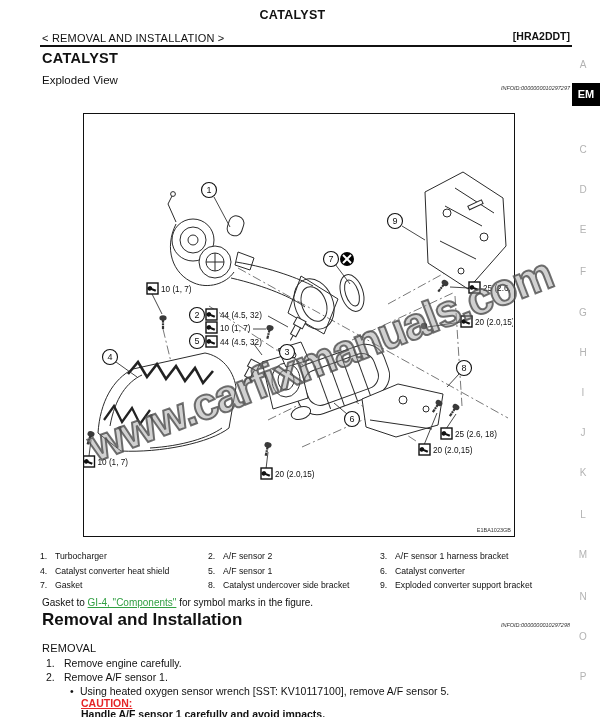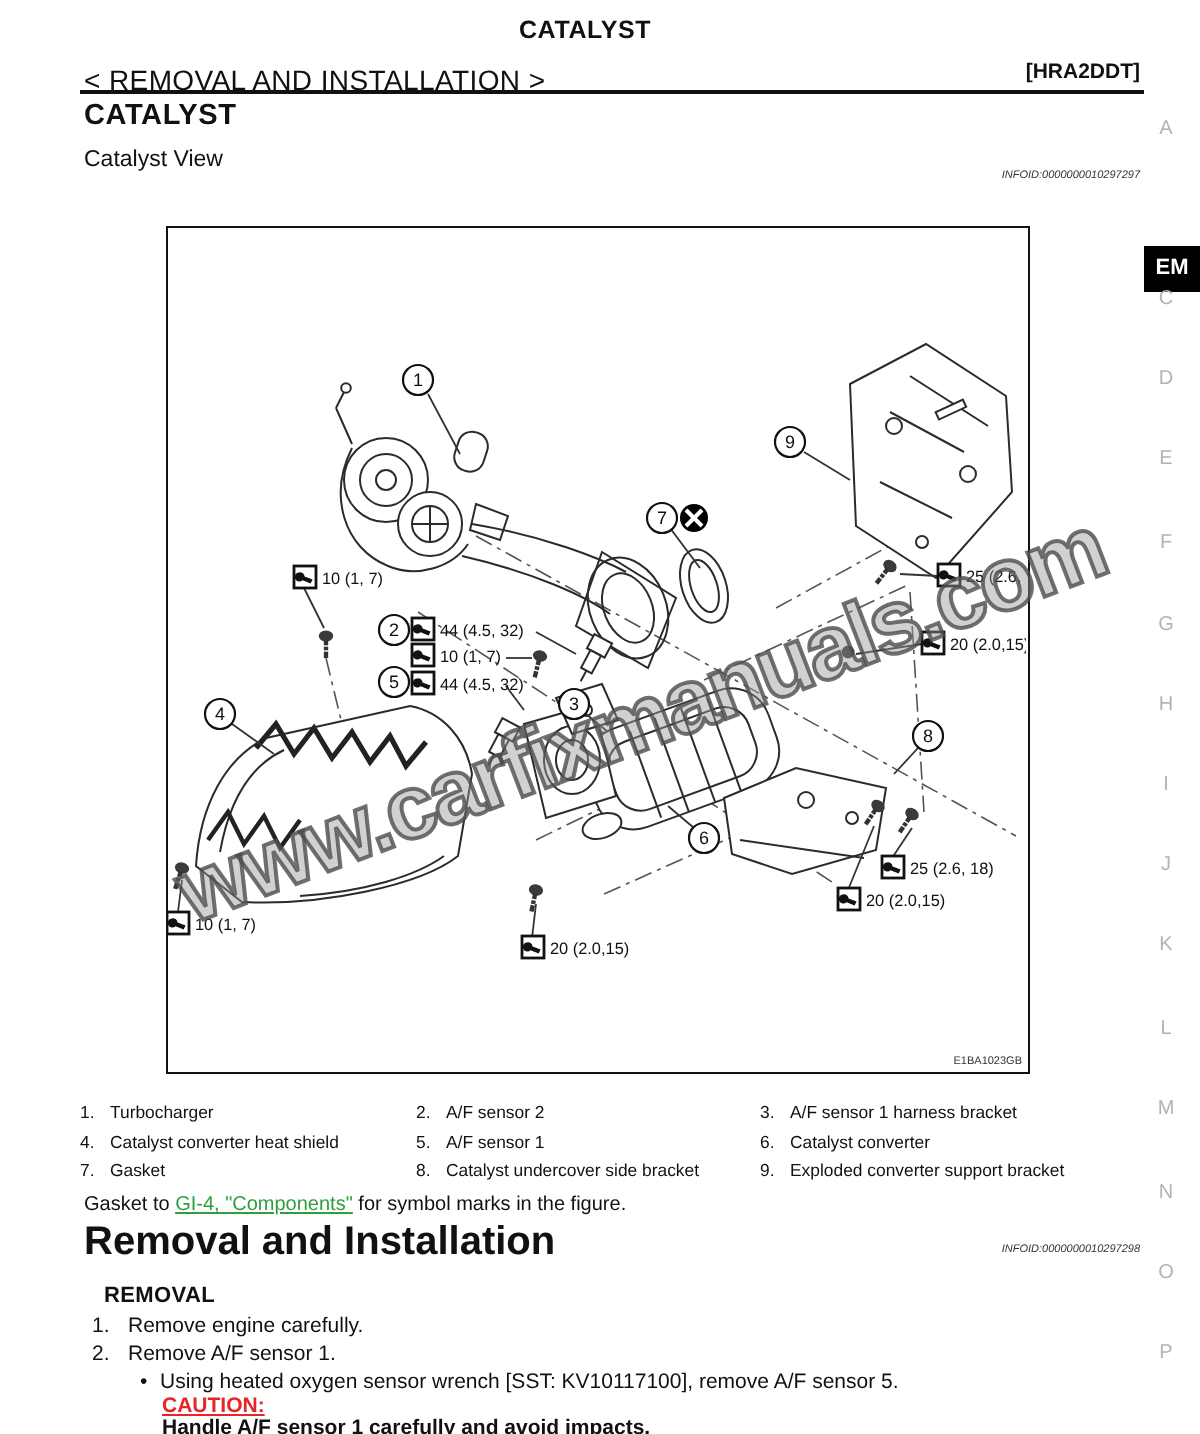--- a/index.html
+++ b/index.html
@@ -3,67 +3,67 @@
 <meta charset="utf-8">
 <style>
   html,body{margin:0;padding:0;}
   body{
     width:600px;height:717px;position:relative;overflow:hidden;
     background:#ffffff;color:#111;
     font-family:"Liberation Sans","DejaVu Sans",sans-serif;
   }
   .abs{position:absolute;}
   .page-title{top:8px;left:0;width:585px;text-align:center;font-size:12.5px;font-weight:bold;letter-spacing:.3px;}
-  .breadcrumb{top:32px;left:42px;font-size:14px;letter-spacing:.2px;}
+  .breadcrumb{top:32px;left:42px;font-size:11px;letter-spacing:.2px;}
   .model-code{top:30px;right:30px;font-size:10.5px;font-weight:bold;text-align:right;}
   .rule{top:45px;left:40px;width:532px;height:2px;background:#111;}
   .section-title{top:50px;left:42px;font-size:14.5px;font-weight:bold;letter-spacing:.3px;}
   .subsection-title{top:74px;left:42px;font-size:11.5px;}
   .infoid{font-size:5.5px;font-style:italic;color:#333;right:30px;}
   .infoid-1{top:85px;}
   .infoid-2{top:622px;}
   .figure-frame{left:83px;top:113px;width:432px;height:424px;border:1.6px solid #111;box-sizing:border-box;}
   .figure-frame svg{display:block;}
   .wm-overlay{left:0;top:0;pointer-events:none;}
   
   .side-tabs{left:566px;top:0;width:34px;height:717px;}
   .side-tab{position:absolute;left:0;width:34px;text-align:center;font-size:10px;color:#b3b3b3;}
   .side-tab.active{left:6px;width:28px;height:23px;background:#000;color:#fff;
-    font-weight:bold;font-size:11px;line-height:23px;margin-top:40px;}
+    font-weight:bold;font-size:11px;line-height:23px;}
   
   .parts{top:549px;left:40px;width:535px;font-size:8.7px;}
   .parts-row{display:flex;height:14.6px;align-items:center;}
   .parts-cell{display:flex;}
   .pc1{width:168px;}
   .pc2{width:172px;}
   .pc3{width:195px;}
   .p-num{width:15px;}
   .refer{top:597px;left:42px;font-size:10px;}
   .refer a{color:#2f9e41;text-decoration:underline;cursor:pointer;}
-  .ri-title{top:610px;left:42px;font-size:20px;font-weight:bold;}
-  .removal-h{top:642px;left:52px;font-size:11px;font-weight:bold;letter-spacing:.2px;}
+  .ri-title{top:610px;left:42px;font-size:17px;font-weight:bold;}
+  .removal-h{top:642px;left:42px;font-size:11px;font-weight:normal;letter-spacing:.2px;}
   .step{left:46px;font-size:10.5px;display:flex;}
   .step-num{width:18px;}
   .step-1{top:657px;}
   .step-2{top:671px;}
   .substep{top:685px;left:70px;font-size:10.5px;display:flex;}
   .bullet{width:10px;}
   .caution-label{top:697px;left:81px;font-size:10.5px;font-weight:bold;color:#e52528;text-decoration:underline;}
   .caution-text{top:708px;left:81px;font-size:10.5px;font-weight:bold;color:#111;}
   text{font-family:"Liberation Sans","DejaVu Sans",sans-serif;}
 </style>
 </head>
 <body>
 
 <div class="abs page-title">CATALYST</div>
 <div class="abs breadcrumb">&lt; REMOVAL AND INSTALLATION &gt;</div>
 <div class="abs model-code">[HRA2DDT]</div>
 <div class="abs rule"></div>
 <div class="abs section-title">CATALYST</div>
-<div class="abs subsection-title">Catalyst View</div>
+<div class="abs subsection-title">Exploded View</div>
 <div class="abs infoid infoid-1">INFOID:0000000010297297</div>
 
 <div class="abs side-tabs">
   <div class="side-tab" style="top:59px">A</div>
   <div class="side-tab active" style="top:83px">EM</div>
   <div class="side-tab" style="top:144px">C</div>
   <div class="side-tab" style="top:184px">D</div>
   <div class="side-tab" style="top:224px">E</div>
   <div class="side-tab" style="top:266px">F</div>
   <div class="side-tab" style="top:307px">G</div>

